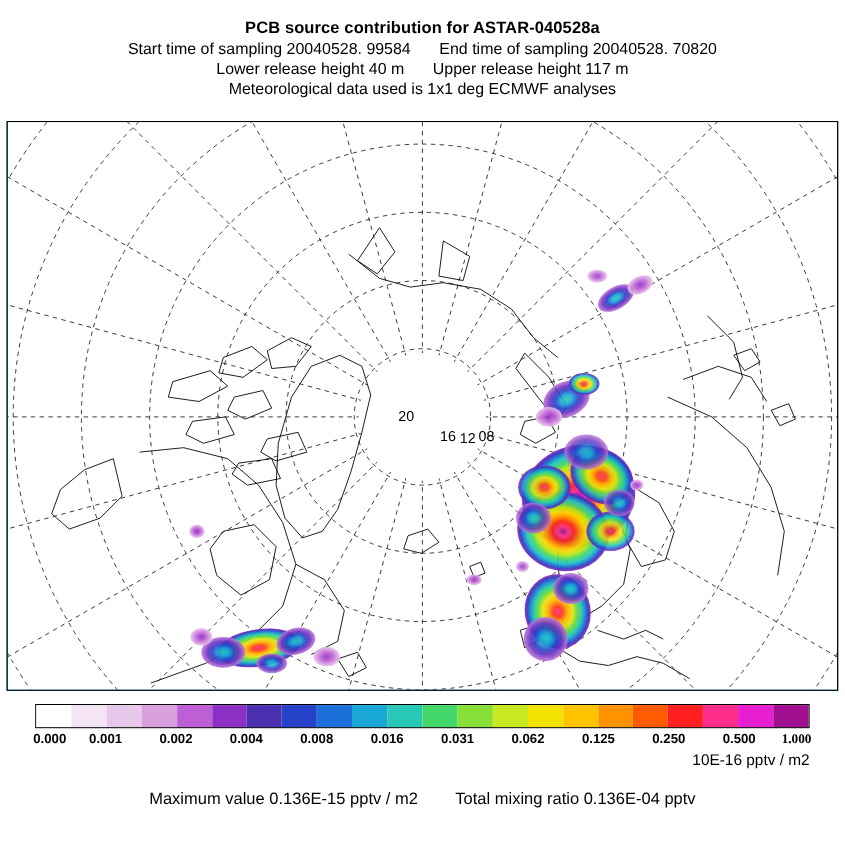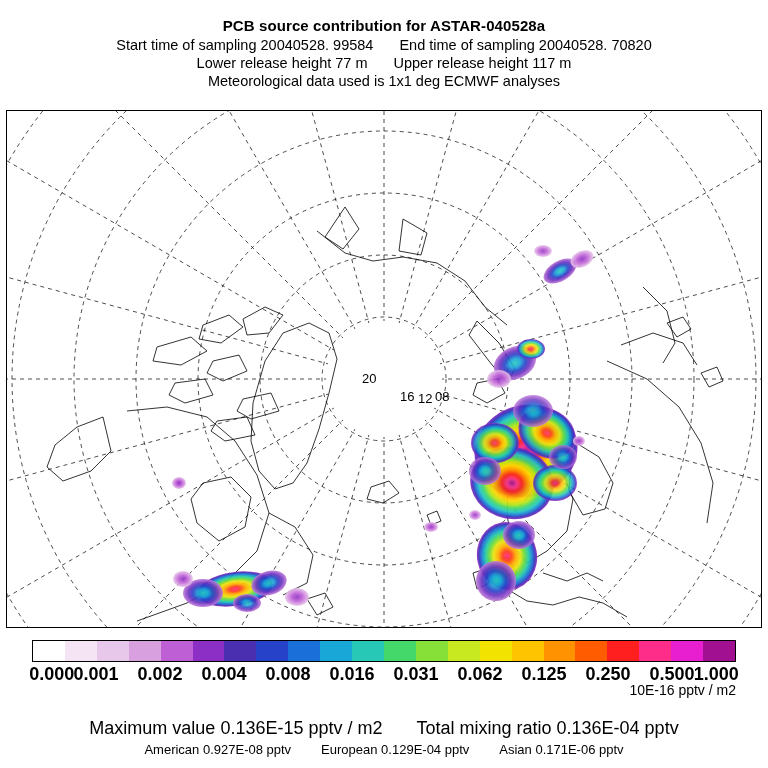--- a/index.html
+++ b/index.html
@@ -34,47 +34,47 @@
   .cbar-wrap{position:absolute;left:32px;top:640px;width:704px;}
   .cbar{
     display:flex;width:704px;height:22px;border:1px solid #000;box-sizing:border-box;
   }
   .cbar div{flex:1 1 auto;height:100%;}
   .cbar-ticks{
     position:relative;width:704px;height:16px;margin-top:2px;
   }
   .cbar-ticks span{
     position:absolute;top:0;transform:translateX(-50%);
-    font-size:18px;font-weight:bold;white-space:nowrap;
+    font-size:12px;font-weight:bold;white-space:nowrap;
   }
   .cbar-label{
     text-align:right;font-size:14px;margin-top:2px;width:704px;
   }
 
   
   .footer{
     position:absolute;left:0;top:718px;width:768px;text-align:center;
   }
-  .frow1{font-size:18px;margin-bottom:3px;white-space:nowrap;}
+  .frow1{font-size:15px;margin-bottom:18px;white-space:nowrap;}
   .frow1 .gap{display:inline-block;width:34px;}
   .frow2{font-size:13px;white-space:nowrap;}
   .frow2 .gap{display:inline-block;width:30px;}
 </style>
 </head>
 <body>
 
 <div class="page">
 
   <div class="header">
     <div class="title">PCB source contribution for ASTAR-040528a</div>
     <div class="hline">
       <span>Start time of sampling 20040528. 99584</span><span class="gap"></span><span>End time of sampling 20040528. 70820</span>
     </div>
     <div class="hline">
-      <span>Lower release height   77 m</span><span class="gap"></span><span>Upper release height   117 m</span>
+      <span>Lower release height   40 m</span><span class="gap"></span><span>Upper release height   117 m</span>
     </div>
     <div class="hline">
       <span>Meteorological data used is 1x1 deg ECMWF analyses</span>
     </div>
   </div>
 
   <div class="mapwrap">
     <svg width="754" height="516" viewBox="0 0 754 516">
       <defs>
         <clipPath id="mapclip">
@@ -303,27 +303,24 @@
         <span style="left: 9.09091%;">0.001</span>
         <span style="left: 18.1818%;">0.002</span>
         <span style="left: 27.2727%;">0.004</span>
         <span style="left: 36.3636%;">0.008</span>
         <span style="left: 45.4545%;">0.016</span>
         <span style="left: 54.5455%; text-align: right;">0.031</span>
         <span style="left: 63.6364%;">0.062</span>
         <span style="left: 72.7273%;">0.125</span>
         <span style="left: 81.8182%;">0.250</span>
         <span style="left: 90.9091%; text-align: right;">0.500</span>
-        <span style="left: 100%; transform: translateX(-94%);">1.000</span>
+        <span style="left: 100%; transform: translateX(-94%); font-family: Liberation Serif, serif;">1.000</span>
       </div>
     <div class="cbar-label">10E-16 pptv / m2</div>
   </div>
 
   <div class="footer">
     <div class="frow1">
       <span>Maximum value  0.136E-15 pptv / m2</span><span class="gap"></span><span>Total mixing ratio  0.136E-04 pptv</span>
     </div>
-    <div class="frow2">
-      <span>American  0.927E-08 pptv</span><span class="gap"></span><span>European  0.129E-04 pptv</span><span class="gap"></span><span>Asian  0.171E-06 pptv</span>
-    </div>
   </div>
 
 </div>
 
 </body></html>

